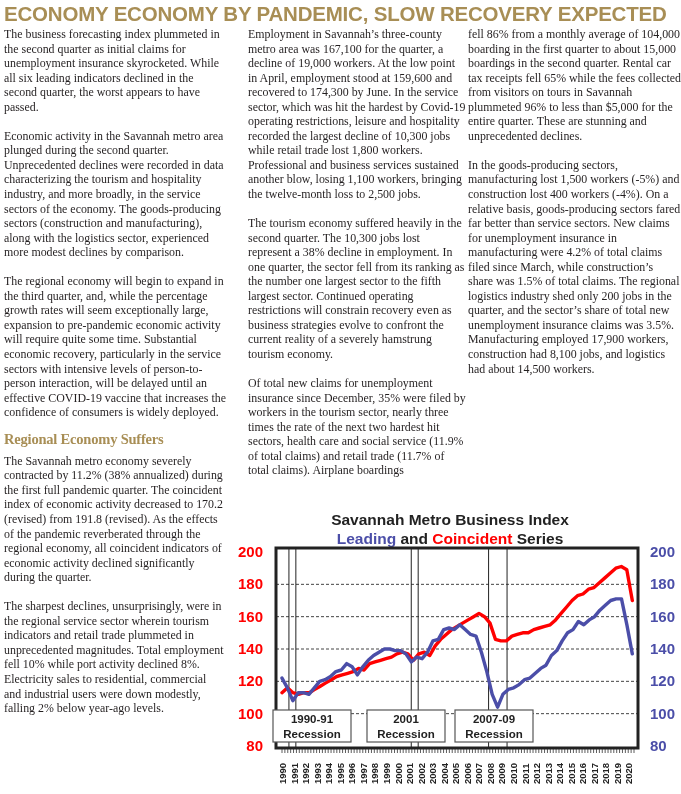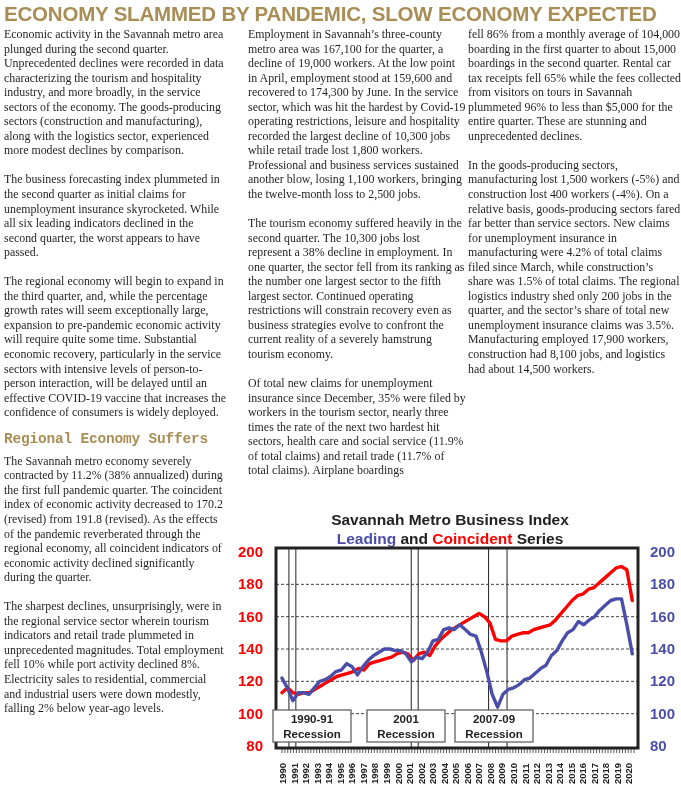--- a/index.html
+++ b/index.html
@@ -3,35 +3,35 @@
 <meta charset="utf-8">
 <style>
   html, body { margin: 0; padding: 0; background: #ffffff; }
   body { width: 681px; height: 794px; position: relative; overflow: hidden; font-family: "Liberation Serif", "DejaVu Serif", serif; color: #231f20; }
   .headline { position: absolute; left: 4px; top: 2px; font-family: "Liberation Sans", "DejaVu Sans", sans-serif; font-weight: bold; font-size: 20.5px; letter-spacing: -0.2px; color: #a88e55; white-space: nowrap; }
   .col { position: absolute; font-size: 11.9px; line-height: 14.55px; }
   .col p { margin: 0 0 14.55px 0; }
   .col1 { left: 4px; top: 27px; width: 222px; }
   .col2 { left: 248px; top: 27px; width: 218px; }
   .col3 { left: 468px; top: 27px; width: 213px; font-family: Liberation Serif, serif; }
-  .subhead { font-family: Liberation Mono, monospace; font-weight: bold; font-size: 14.5px; color: #a88e55; margin: 0 0 6px 0; line-height: 18px; letter-spacing: -0.2px; }
+  .subhead { font-family: Liberation Serif, serif; font-weight: bold; font-size: 14.5px; color: #a88e55; margin: 0 0 6px 0; line-height: 18px; letter-spacing: -0.2px; }
   .chart-wrap { position: absolute; left: 230px; top: 505px; width: 451px; height: 289px; }
   .chart-title { font-family: "Liberation Sans", "DejaVu Sans", sans-serif; font-weight: bold; font-size: 15.5px; text-anchor: middle; }
   .axis-label { font-family: "Liberation Sans", "DejaVu Sans", sans-serif; font-weight: bold; font-size: 15px; }
   .year-label { font-family: "Liberation Sans", "DejaVu Sans", sans-serif; font-weight: bold; font-size: 9.5px; fill: #222; }
   .rec-label { font-family: "Liberation Sans", "DejaVu Sans", sans-serif; font-weight: bold; font-size: 11.5px; fill: #222; text-anchor: middle; }
 </style>
 </head>
 <body>
 
-<div class="headline">ECONOMY SLAMMED BY PANDEMIC, SLOW ECONOMY EXPECTED</div>
+<div class="headline">ECONOMY ECONOMY BY PANDEMIC, SLOW RECOVERY EXPECTED</div>
 
 <div class="col col1">
+  <p>The business forecasting index plummeted in the second quarter as initial claims for unemployment insurance skyrocketed. While all six leading indicators declined in the second quarter, the worst appears to have passed.</p>
   <p>Economic activity in the Savannah metro area plunged during the second quarter. Unprecedented declines were recorded in data characterizing the tourism and hospitality industry, and more broadly, in the service sectors of the economy. The goods-producing sectors (construction and manufacturing), along with the logistics sector, experienced more modest declines by comparison.</p>
-  <p>The business forecasting index plummeted in the second quarter as initial claims for unemployment insurance skyrocketed. While all six leading indicators declined in the second quarter, the worst appears to have passed.</p>
   <p style="margin-bottom:10px">The regional economy will begin to expand in the third quarter, and, while the percentage growth rates will seem exceptionally large, expansion to pre-pandemic economic activity will require quite some time. Substantial economic recovery, particularly in the service sectors with intensive levels of person-to-person interaction, will be delayed until an effective COVID-19 vaccine that increases the confidence of consumers is widely deployed.</p>
   <div class="subhead">Regional Economy Suffers</div>
   <p>The Savannah metro economy severely contracted by 11.2% (38% annualized) during the first full pandemic quarter. The coincident index of economic activity decreased to 170.2 (revised) from 191.8 (revised). As the effects of the pandemic reverberated through the regional economy, all coincident indicators of economic activity declined significantly during the quarter.</p>
   <p>The sharpest declines, unsurprisingly, were in the regional service sector wherein tourism indicators and retail trade plummeted in unprecedented magnitudes. Total employment fell 10% while port activity declined 8%. Electricity sales to residential, commercial and industrial users were down modestly, falling 2% below year-ago levels.</p>
 </div>
 
 <div class="col col2">
   <p>Employment in Savannah’s three-county metro area was 167,100 for the quarter, a decline of 19,000 workers. At the low point in April, employment stood at 159,600 and recovered to 174,300 by June. In the service sector, which was hit the hardest by Covid-19 operating restrictions, leisure and hospitality recorded the largest decline of 10,300 jobs while retail trade lost 1,800 workers. Professional and business services sustained another blow, losing 1,100 workers, bringing the twelve-month loss to 2,500 jobs.</p>
   <p>The tourism economy suffered heavily in the second quarter. The 10,300 jobs lost represent a 38% decline in employment. In one quarter, the sector fell from its ranking as the number one largest sector to the fifth largest sector. Continued operating restrictions will constrain recovery even as business strategies evolve to confront the current reality of a severely hamstrung tourism economy.</p>
   <p>Of total new claims for unemployment insurance since December, 35% were filed by workers in the tourism sector, nearly three times the rate of the next two hardest hit sectors, health care and social service (11.9% of total claims) and retail trade (11.7% of total claims). Airplane boardings</p>

